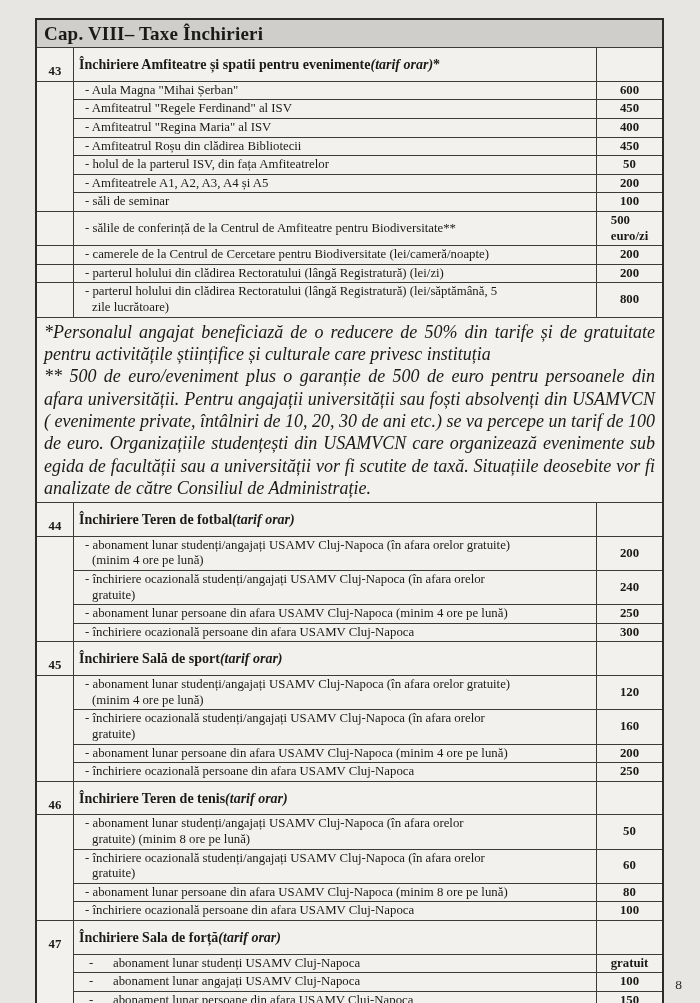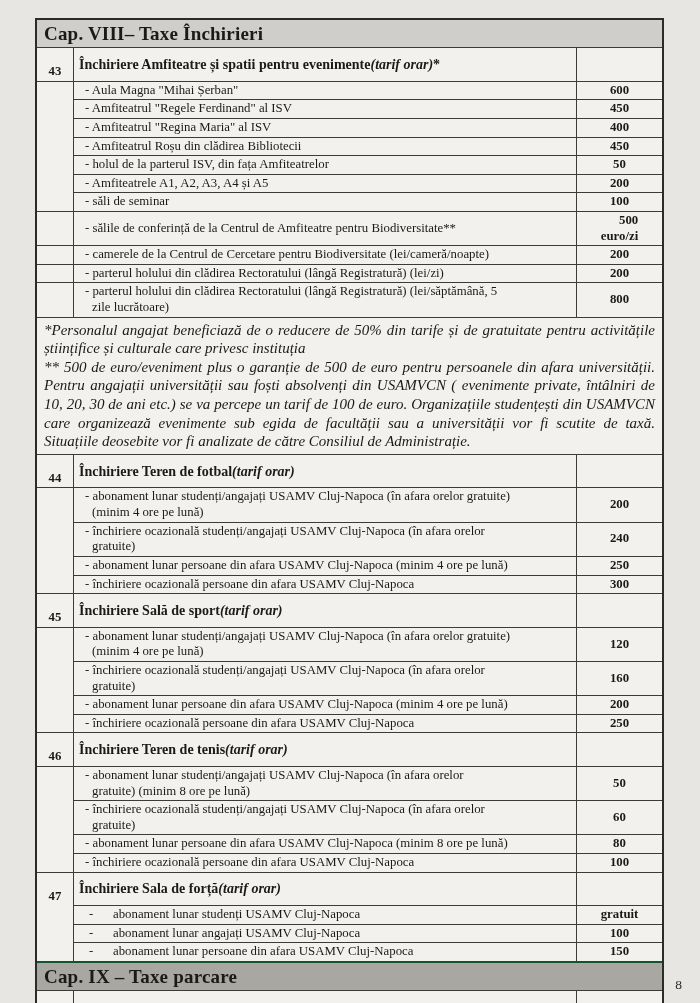--- a/index.html
+++ b/index.html
@@ -20,21 +20,21 @@
   .fee-table{
     position:absolute; left:35px; top:18px; width:629px;
     border:2px solid #2b2b28;
     background:var(--table-bg);
   }
   .row{display:flex; align-items:stretch;}
   .cell{padding:1px 5px; display:flex; align-items:center;}
   
   .cell.num{width:36px; justify-content:center; font-weight:bold; align-items:flex-start; padding-top:16px;}
   .cell.desc{flex:1; border-left:1px solid var(--border);}
-  .cell.price{width:86px; border-left:1px solid var(--border); justify-content:center; text-align:right; flex-direction:column;}
+  .cell.price{width:66px; border-left:1px solid var(--border); justify-content:center; text-align:left; flex-direction:column;}
   
   .row .cell.desc, .row .cell.price{border-top:1px solid var(--border);}
   .row .cell.num{border-top:none;}
   .row.numline .cell.num{border-top:1px solid var(--border);}
   .fee-table .row:first-child .cell{border-top:none !important;}
   
   .row.kind-chapter{border-top:2px solid #14532d;}
   .fee-table .row.kind-chapter:first-child{border-top:none;}
   .chapter-cell{
     flex:1; font-weight:bold; font-size:19px; padding:2px 7px;
@@ -54,21 +54,21 @@
   .row.bold-desc .txt{padding-left:6px; text-indent:0;}
   .dash{display:inline-block; width:34px; padding-left:10px; flex:none;}
   .widetxt{display:block;}
   .row.wide .cell.desc{align-items:center;}
   
   .price-main{font-weight:bold; white-space:pre-line;}
   .price-sub{font-weight:normal; white-space:pre-line;}
   
   .note-cell{
     flex:1; border-top:1px solid var(--border);
-    font-style:italic; font-size:15px; line-height:1.24;
+    font-style:italic; font-size:18px; line-height:1.24;
     padding:3px 7px; text-align:justify;
   }
   .note-cell p{margin:0;}
   .row.kind-item.tall{min-height:90px;}
   .row.kind-item.tall .cell.num{align-items:center; padding-top:12px;}
   
   .page-number{
     position:absolute; right:18px; bottom:10px;
     font-size:13.5px; color:#2c2c2a;
   }

